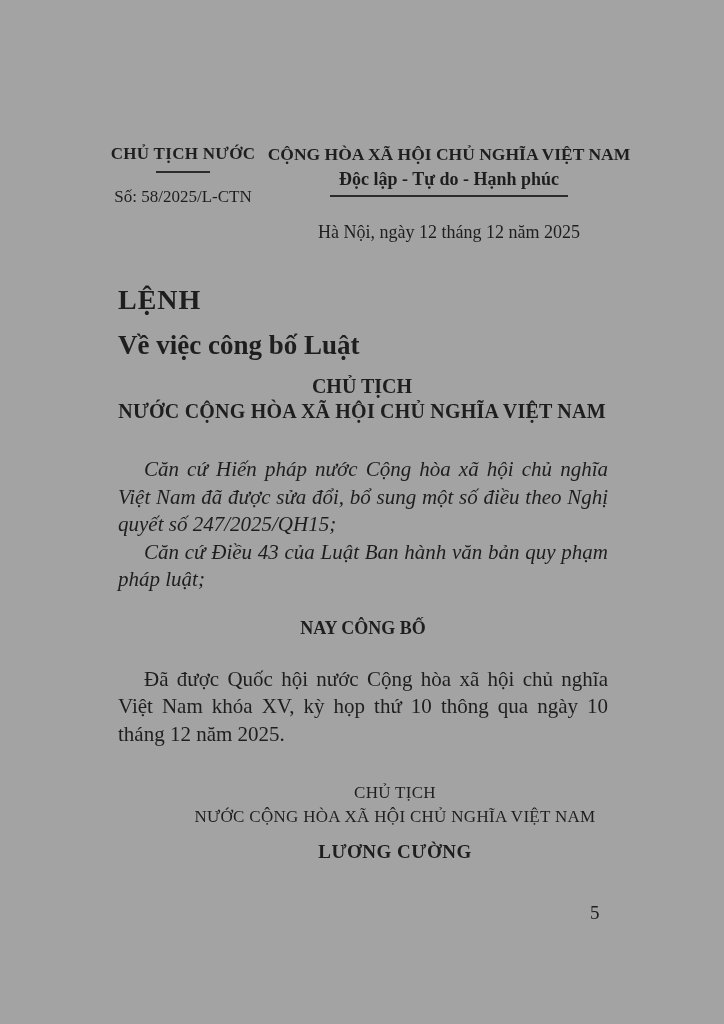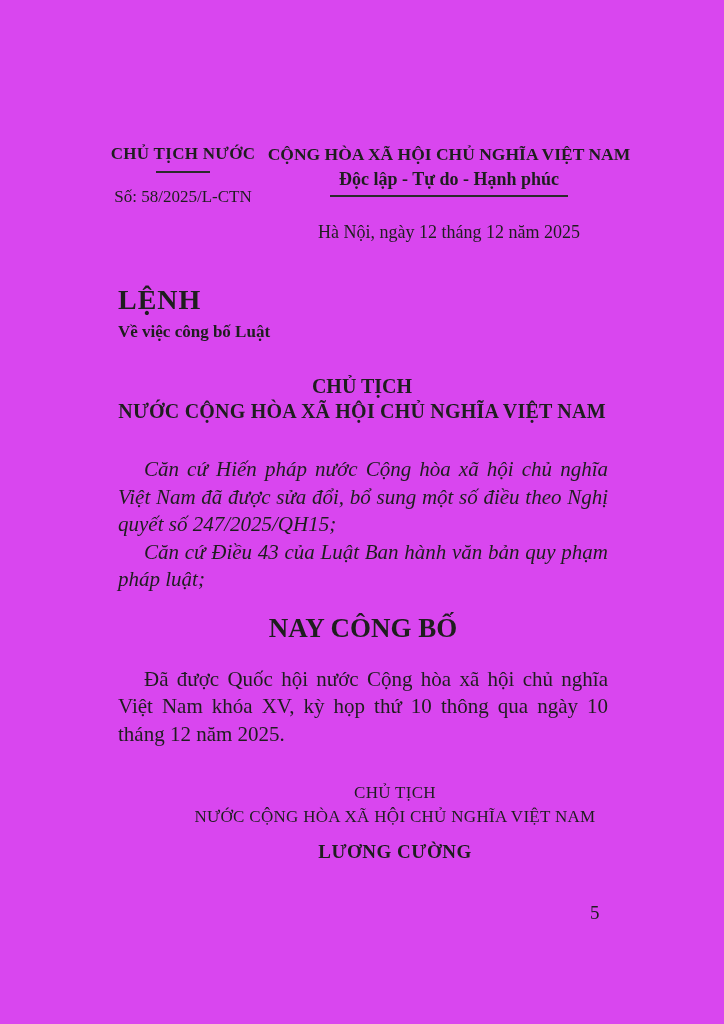--- a/index.html
+++ b/index.html
@@ -5,21 +5,21 @@
   html, body {
     margin: 0;
     padding: 0;
     background: #e8e8e8;
   }
   .page {
     position: relative;
     width: 724px;
     height: 1024px;
     margin: 0 auto;
-    background: #d946ef;
+    background: #a3a3a3;
     font-family: "Liberation Serif", "DejaVu Serif", serif;
     color: #1e1e1e;
     overflow: hidden;
   }
 
   
   .doc-header {
     position: absolute;
     top: 144px;
     left: 102px;
@@ -82,23 +82,23 @@
     width: 490px;
     text-align: left;
   }
   .doc-title {
     font-size: 28px;
     font-weight: bold;
     letter-spacing: 1px;
     line-height: 32px;
   }
   .doc-subtitle {
-    font-size: 17px;
-    font-weight: bold;
-    margin-top: 6px;
+    font-size: 27px;
+    font-weight: bold;
+    margin-top: 14px;
   }
 
   
   .issuer-block {
     position: absolute;
     top: 374px;
     left: 100px;
     width: 524px;
     text-align: center;
   }
@@ -127,21 +127,21 @@
     font-style: italic;
     font-size: 21px;
     line-height: 27.5px;
     text-align: justify;
     text-indent: 26px;
   }
   .proclamation {
     margin-top: 20px;
     text-align: center;
     font-weight: bold;
-    font-size: 27px;
+    font-size: 18px;
     line-height: 28px;
   }
   .law-name {
     margin: 16px 0 0;
     font-weight: bold;
     font-size: 21px;
     line-height: 28px;
     text-indent: 26px;
   }
   .passage {

